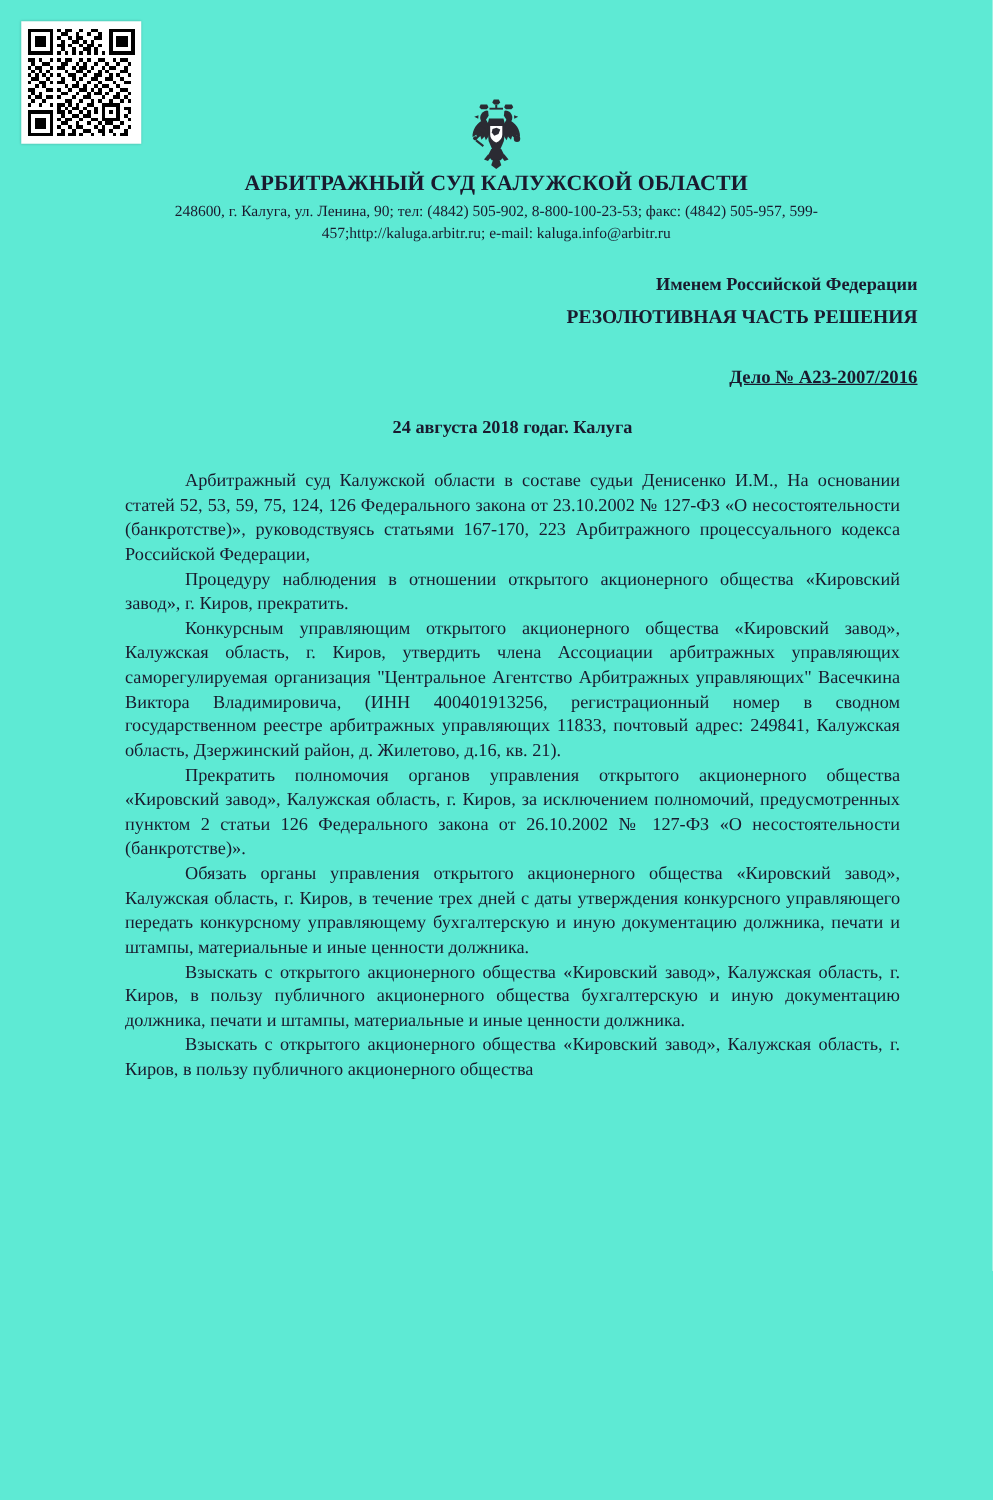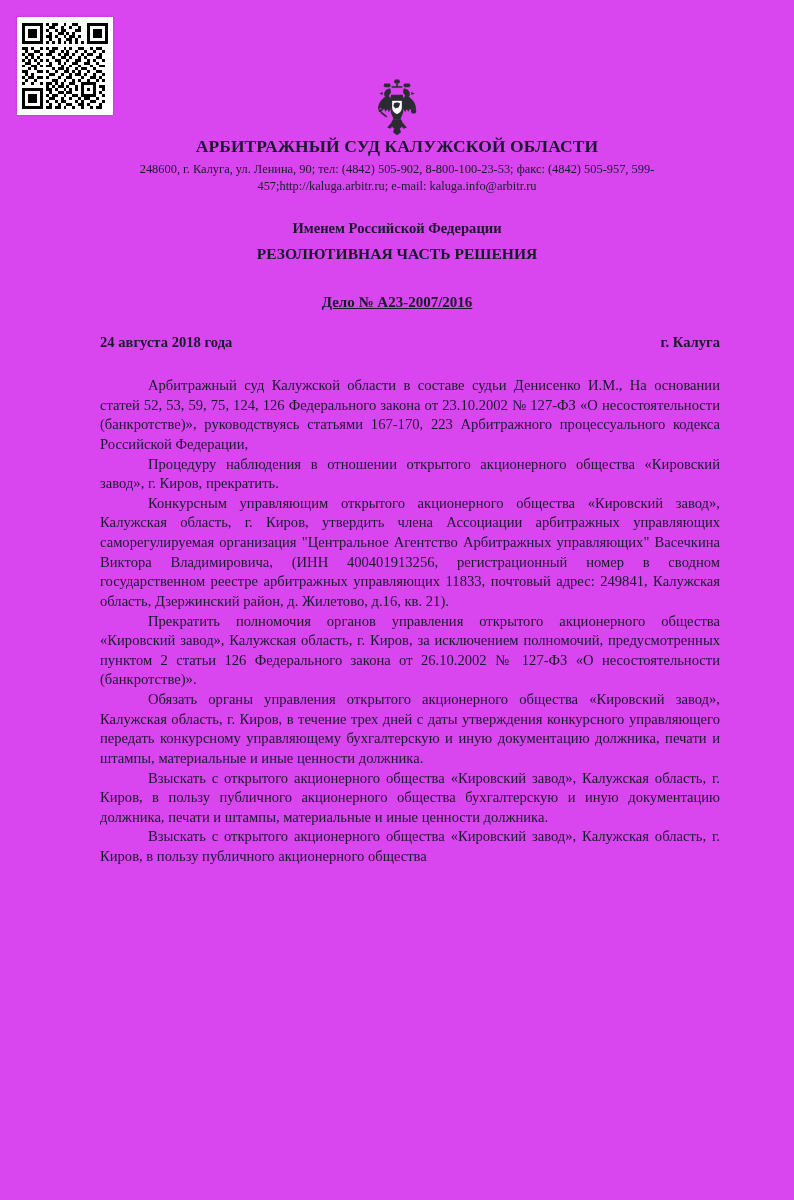--- a/index.html
+++ b/index.html
@@ -14,21 +14,21 @@
     position: relative;
     overflow: hidden;
     font-family: "Liberation Serif", "DejaVu Serif", serif;
     color: #1a1a2e;
     -webkit-font-smoothing: antialiased;
   }
 
   .page {
     position: absolute;
     inset: 0;
-    background: #d946ef;
+    background: #5eead4;
   }
 
   
   .qr-wrap {
     position: absolute;
     left: 17px;
     top: 17px;
     width: 96px;
     height: 98px;
     background: #ffffff;
@@ -75,21 +75,21 @@
     margin: 0;
     padding: 0 28px;
   }
 
   
   .title-block {
     position: absolute;
     left: 60px;
     right: 60px;
     top: 218px;
-    text-align: center;
+    text-align: right;
   }
   .title-federation {
     font-size: 14.6px;
     font-weight: bold;
     line-height: 1.5;
     margin: 0;
   }
   .title-main {
     font-size: 15.6px;
     font-weight: bold;
@@ -103,21 +103,21 @@
     text-decoration: underline;
   }
 
   
   .date-row {
     position: absolute;
     left: 100px;
     right: 74px;
     top: 334px;
     display: flex;
-    justify-content: space-between;
+    justify-content: center;
     align-items: baseline;
     font-size: 14.6px;
     font-weight: bold;
   }
 
   
   .body-block {
     position: absolute;
     left: 100px;
     right: 74px;

